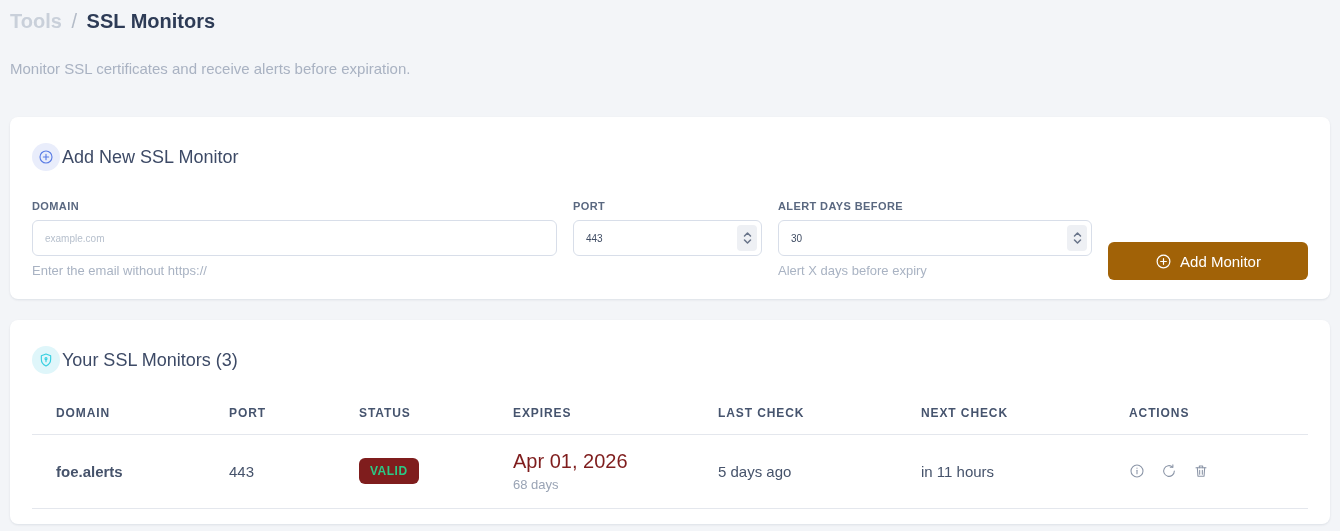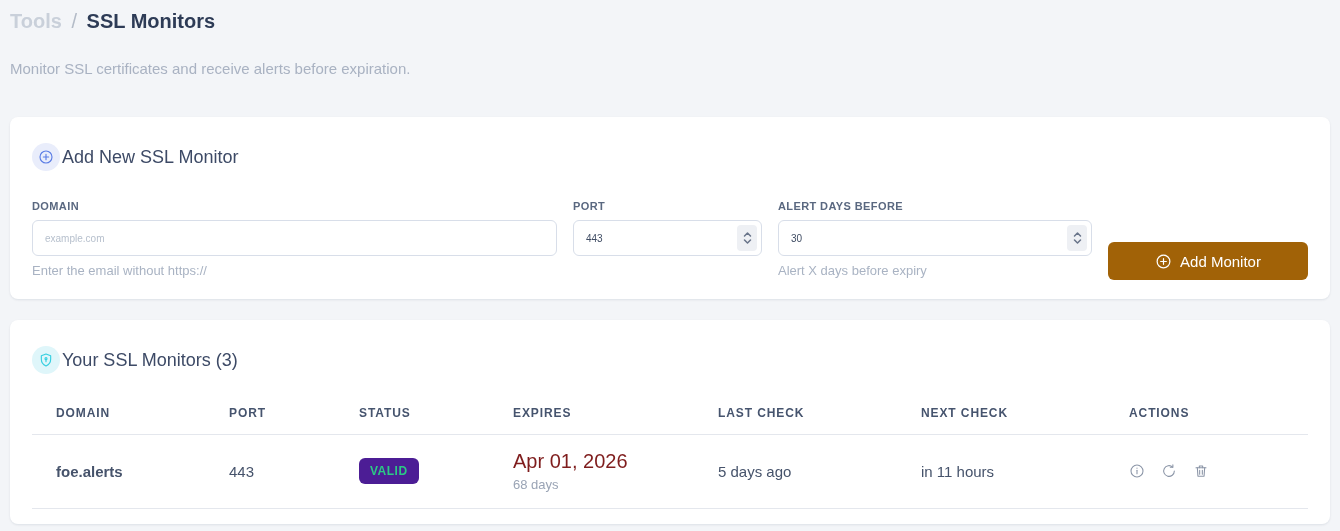--- a/index.html
+++ b/index.html
@@ -91,21 +91,21 @@
     padding:17px 0 14px; border-bottom:1px solid #e4e7ed;
   }
   .monitors-table th:first-child, .monitors-table td:first-child { padding-left:24px; }
   .monitors-table td {
     padding:15px 0 16px; border-bottom:1px solid #e4e7ed;
     vertical-align:middle; font-size:15px; color:#46536b;
   }
   .cell-domain { font-weight:700; color:#3c4962; }
   .badge-valid {
     display:inline-block; padding:6px 11px; border-radius:6px;
-    background:#4c1d95; color:#2bc985;
+    background:#7f1d1d; color:#2bc985;
     font-size:12px; font-weight:700; letter-spacing:0.5px;
   }
   .expires-date { font-size:20px; color:#7f1d1d; font-weight:500; }
   .expires-days { margin-top:4px; font-size:13px; color:#9aa4b5; }
   .cell-last { font-size:14px; color:#49566e; }
   .cell-next { font-size:14px; color:#6d95f1;margin-left:13px; }
   .actions { display:flex; align-items:center; gap:16px; }
   .icon-btn {
     background:none; border:none; padding:0; cursor:pointer;
     color:#8b95a7; display:flex; align-items:center; justify-content:center;

